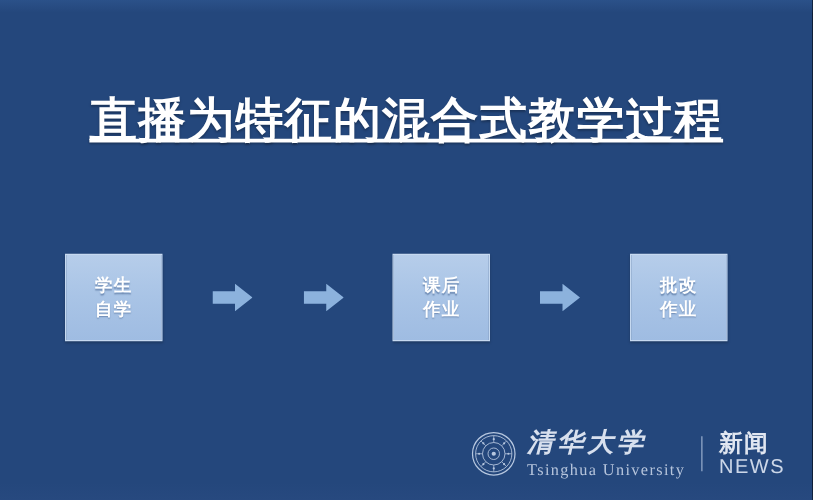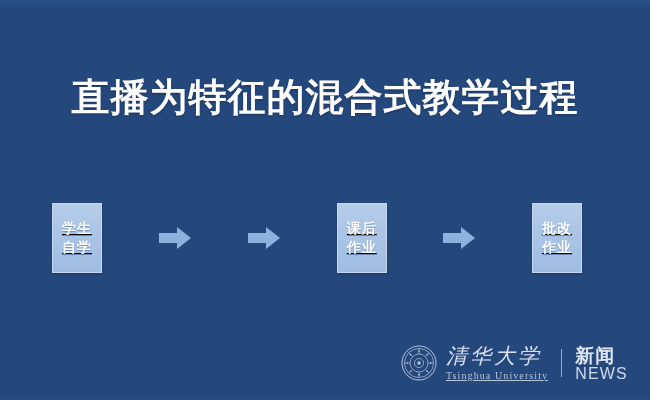--- a/index.html
+++ b/index.html
@@ -44,47 +44,47 @@
     top: 74px;
     width: 650px;
     text-align: center;
     color: #ffffff;
     font-size: 38px;
     font-weight: bold;
     letter-spacing: 1px;
     line-height: 46px;
     white-space: nowrap;
     text-shadow: 0 1px 2px rgba(0,0,0,0.28);
+    text-decoration: underline;
   }
 
   
   .flow {
     position: absolute;
     left: 52px;
     top: 200px;
     width: 530px;
     height: 76px;
     display: flex;
     align-items: center;
     justify-content: space-between;
   }
 
   .flow-box {
-    width: 50px;
+    width: 78px;
     height: 70px;
     box-sizing: border-box;
     background: linear-gradient(to bottom, #b6cdea 0%, #a9c4e6 48%, #9fbce2 100%);
     border: 1px solid #c6d9f0;
     display: flex;
     flex-direction: column;
     align-items: center;
     justify-content: center;
     flex: 0 0 auto;
     box-shadow: 0 1px 2px rgba(0,0,0,0.22);
-    text-decoration: underline;
   }
   .flow-box .line {
     color: #ffffff;
     font-size: 14px;
     font-weight: bold;
     line-height: 19px;
     letter-spacing: 1px;
     text-shadow: 0 1px 1px rgba(40,70,120,0.45);
     white-space: nowrap;
   }
@@ -117,33 +117,32 @@
     display: flex;
     flex-direction: column;
     align-items: flex-start;
     justify-content: center;
     line-height: 1;
   }
   .logo-cn {
     color: #e8eef8;
     font-family: "Liberation Serif", serif;
     font-size: 21px;
-    font-weight: normal;
+    font-weight: bold;
     letter-spacing: 3px;
     font-style: italic;
     white-space: nowrap;
   }
   .logo-en {
     color: #c2cfe4;
     font-family: "Liberation Serif", serif;
-    font-size: 10px;
+    font-size: 13px;
     letter-spacing: 1.1px;
     margin-top: 4px;
     white-space: nowrap;
-    text-decoration: underline;
   }
 
   .logo-divider {
     width: 1px;
     height: 28px;
     background: #9fb3d2;
     flex: 0 0 auto;
     margin: 0 4px;
   }
 

